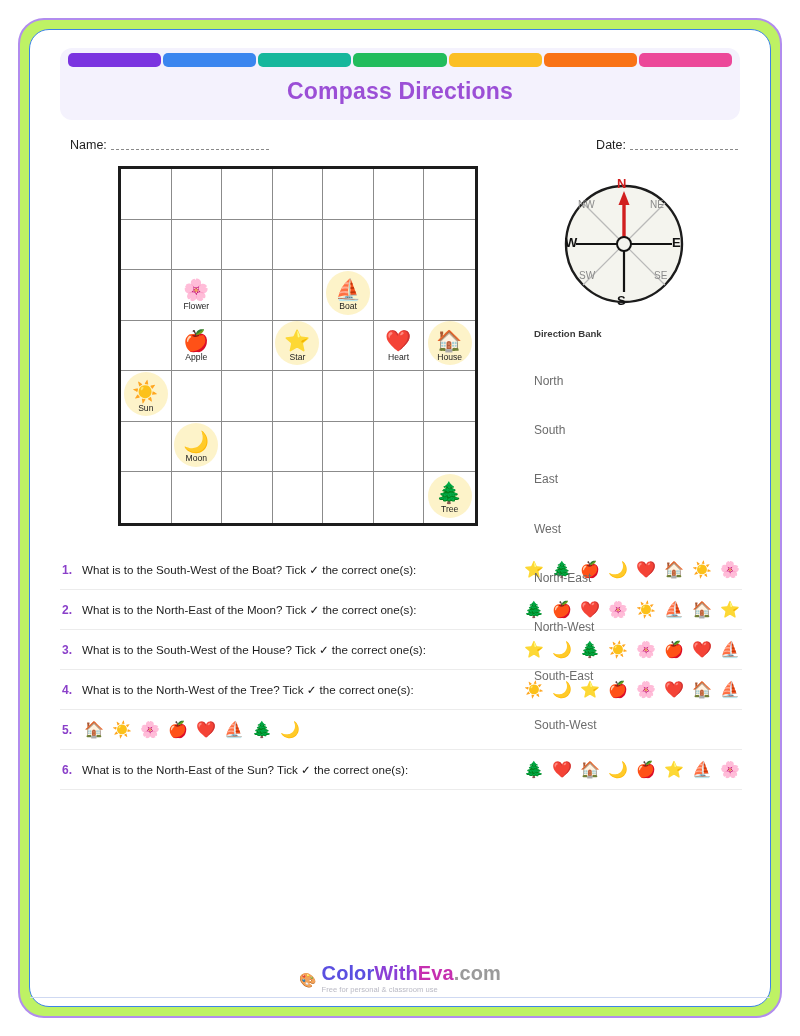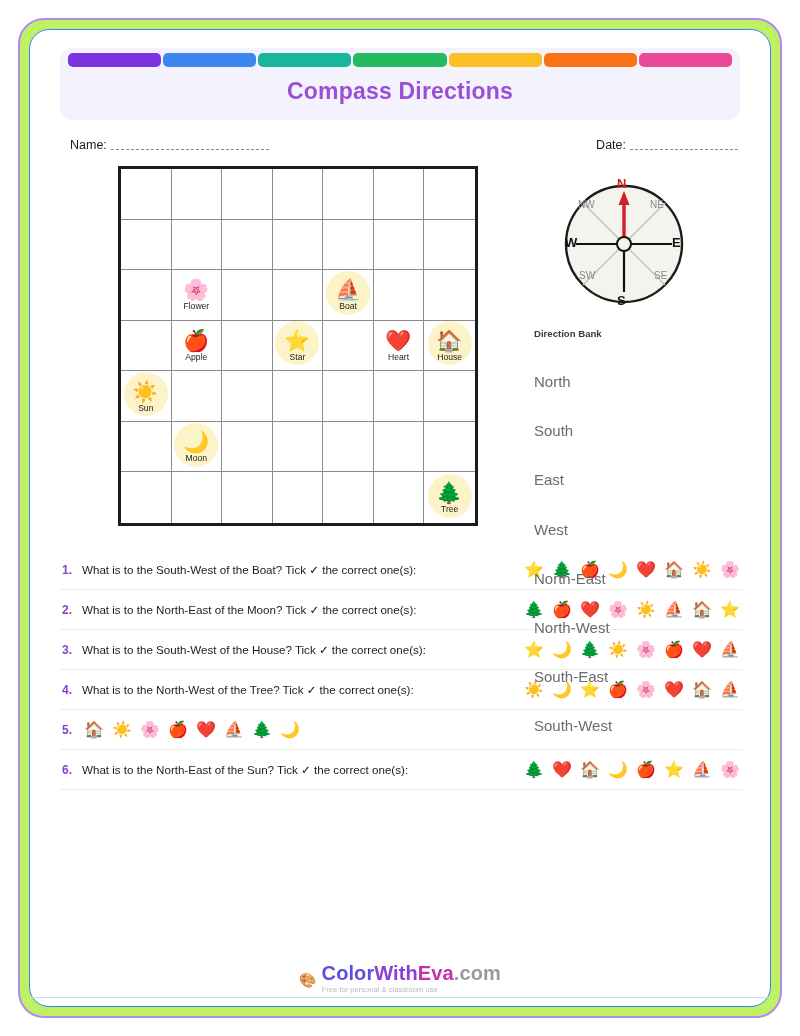--- a/index.html
+++ b/index.html
@@ -166,21 +166,21 @@
     width: 180px;
     text-align: left;
   }
   .dirbank .dbt {
     font-size: 9.6px;
     font-weight: bold;
     color: #3b3b3b;
     margin-bottom: 3px;
   }
   .dirbank .dbi {
-    font-size: 15px;
+    font-size: 12px;
     color: #6b6b6b;
     line-height: 13.2px;
     margin-top: 36px;
   }
 
   
   .questions {
     margin-top: 16px;
     padding: 0 6px 0 8px;
   }

